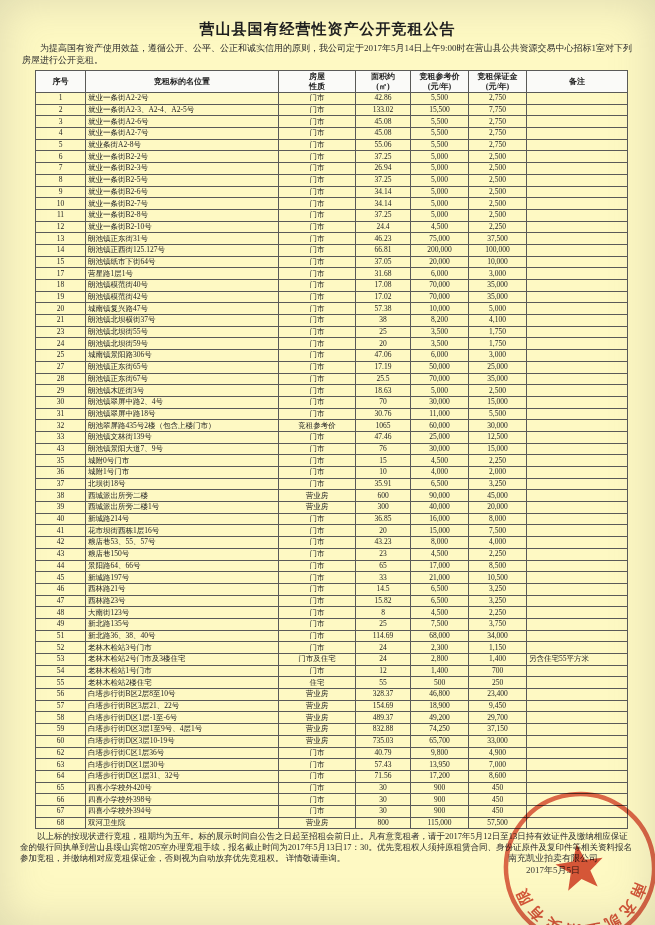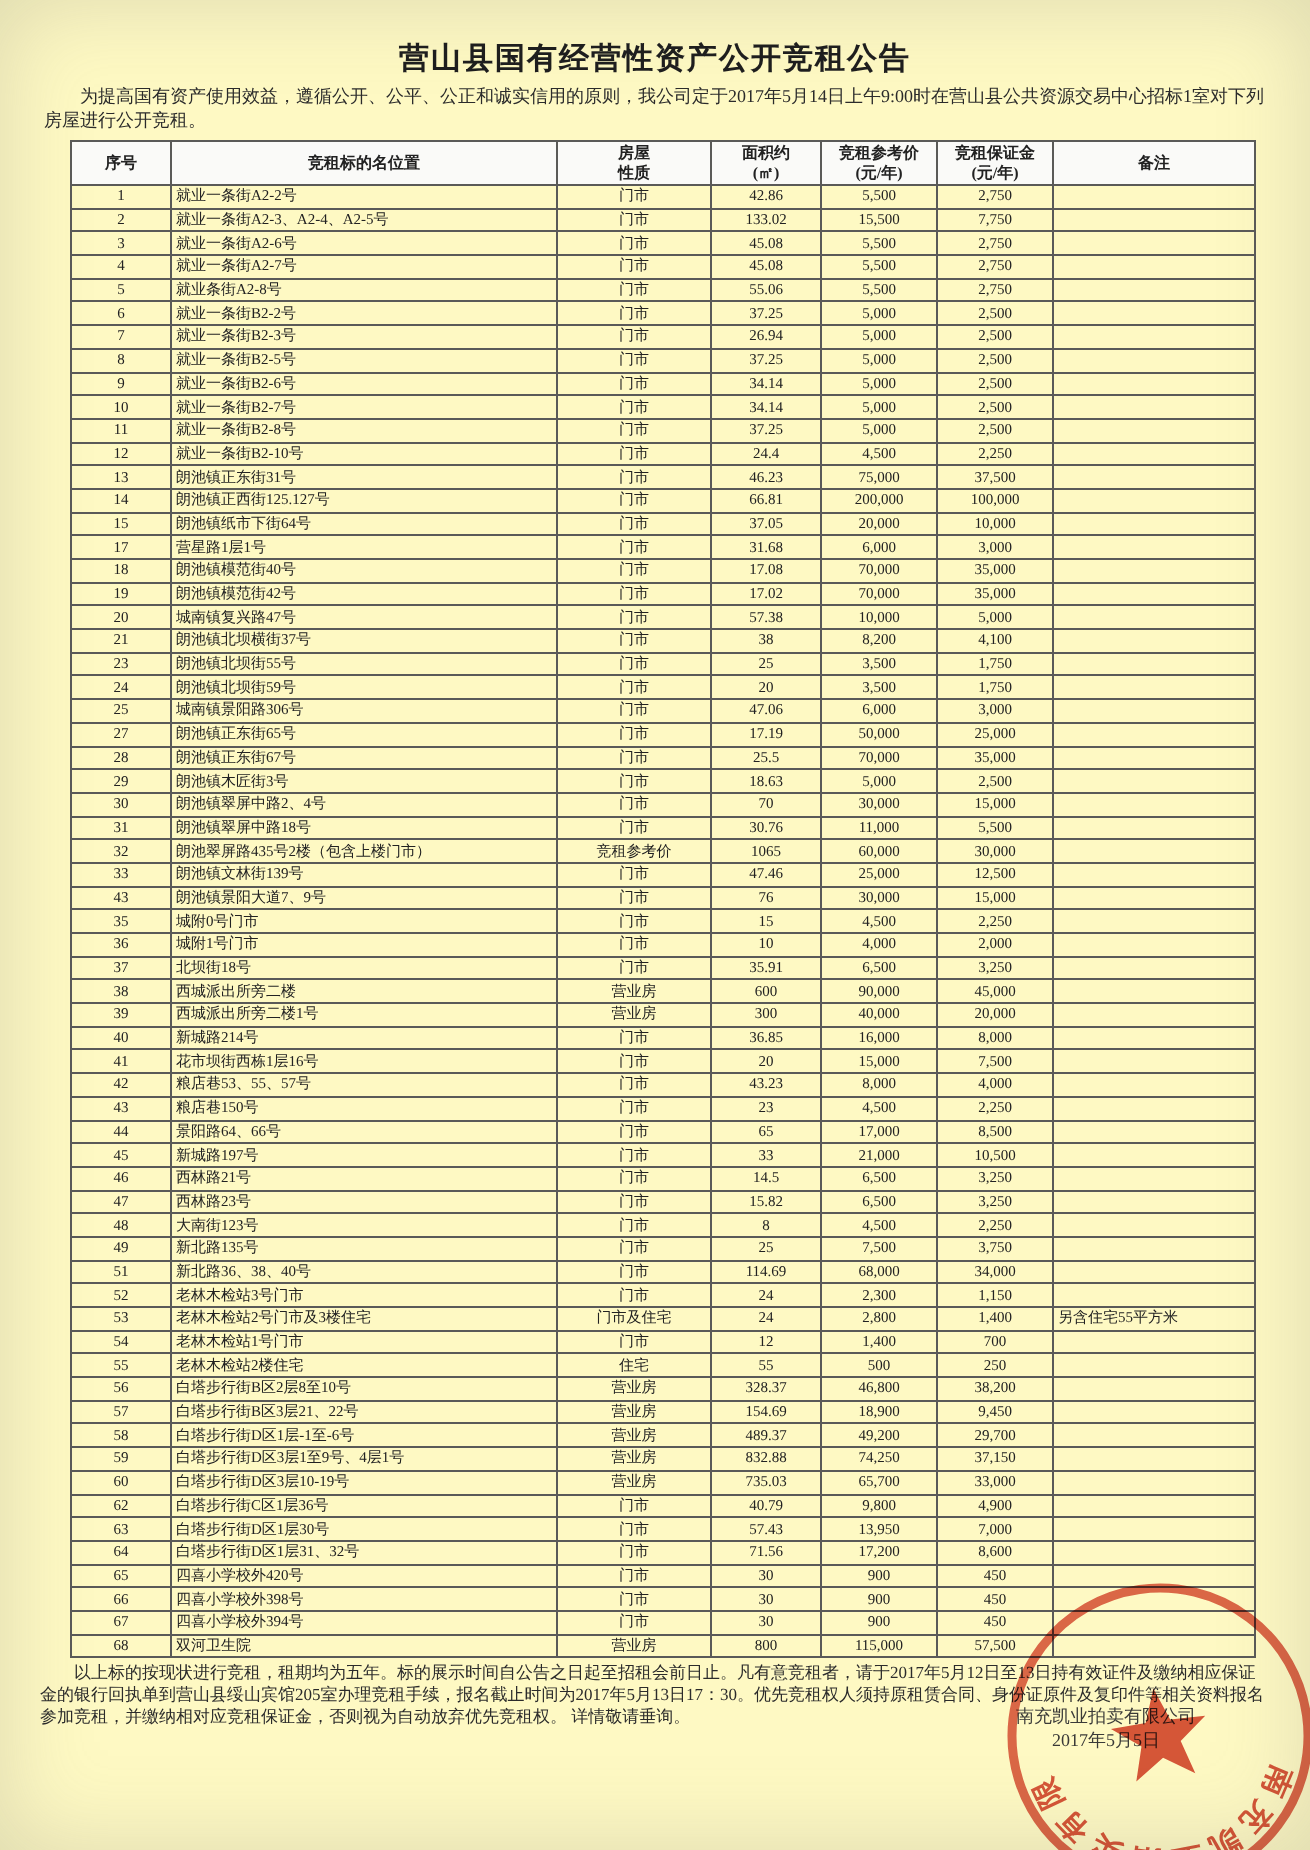--- a/index.html
+++ b/index.html
@@ -547,21 +547,21 @@
           <td class="al-c">500</td>
           <td class="al-c">250</td>
           <td class="al-l"></td>
         </tr>
         <tr>
           <td class="al-c">56</td>
           <td class="al-l">白塔步行街B区2层8至10号</td>
           <td class="al-c">营业房</td>
           <td class="al-c">328.37</td>
           <td class="al-c">46,800</td>
-          <td class="al-c">38,200</td>
+          <td class="al-c">23,400</td>
           <td class="al-l"></td>
         </tr>
         <tr>
           <td class="al-c">57</td>
           <td class="al-l">白塔步行街B区3层21、22号</td>
           <td class="al-c">营业房</td>
           <td class="al-c">154.69</td>
           <td class="al-c">18,900</td>
           <td class="al-c">9,450</td>
           <td class="al-l"></td>

